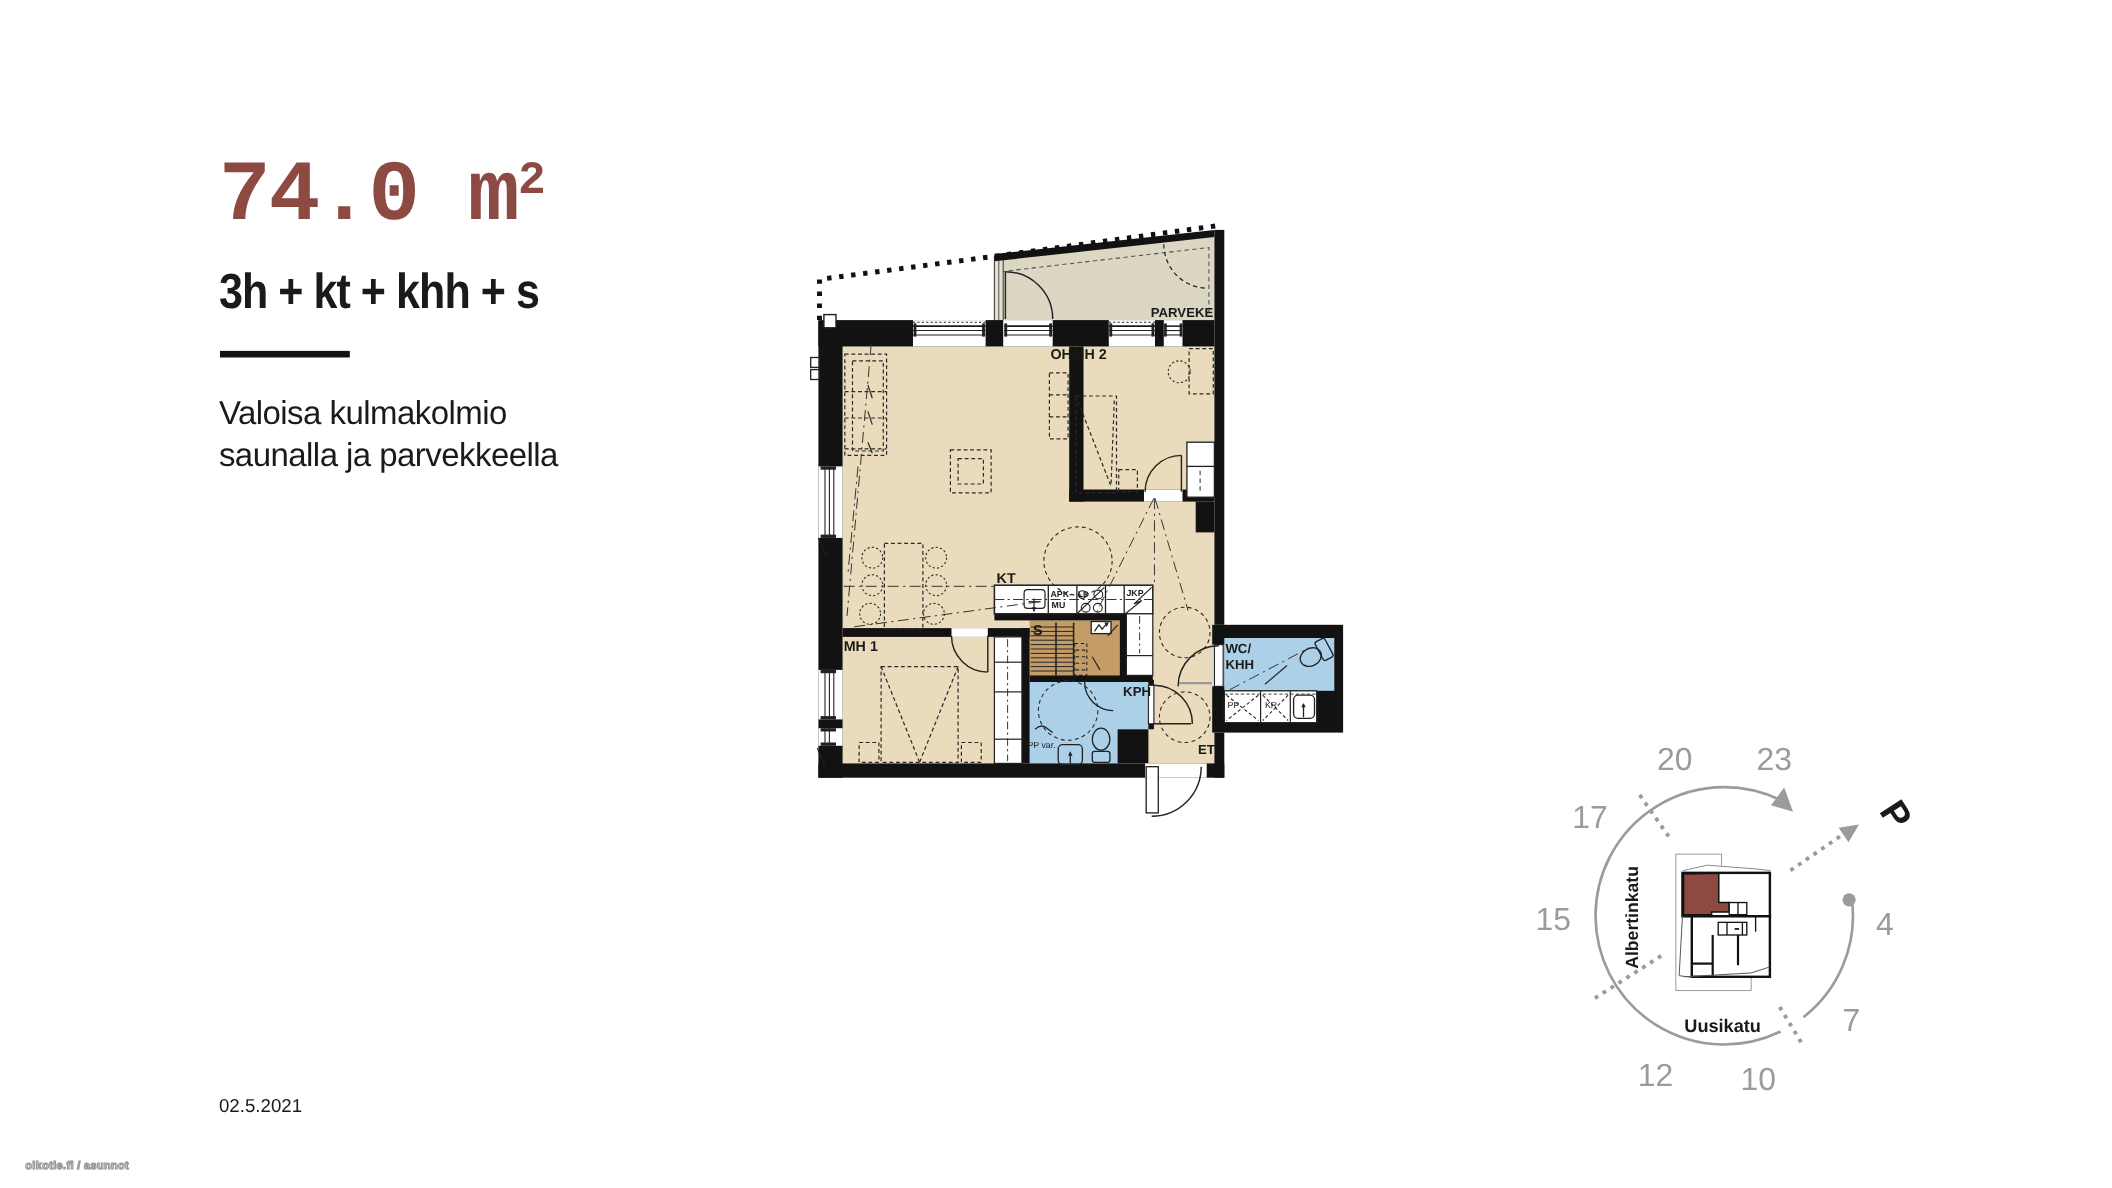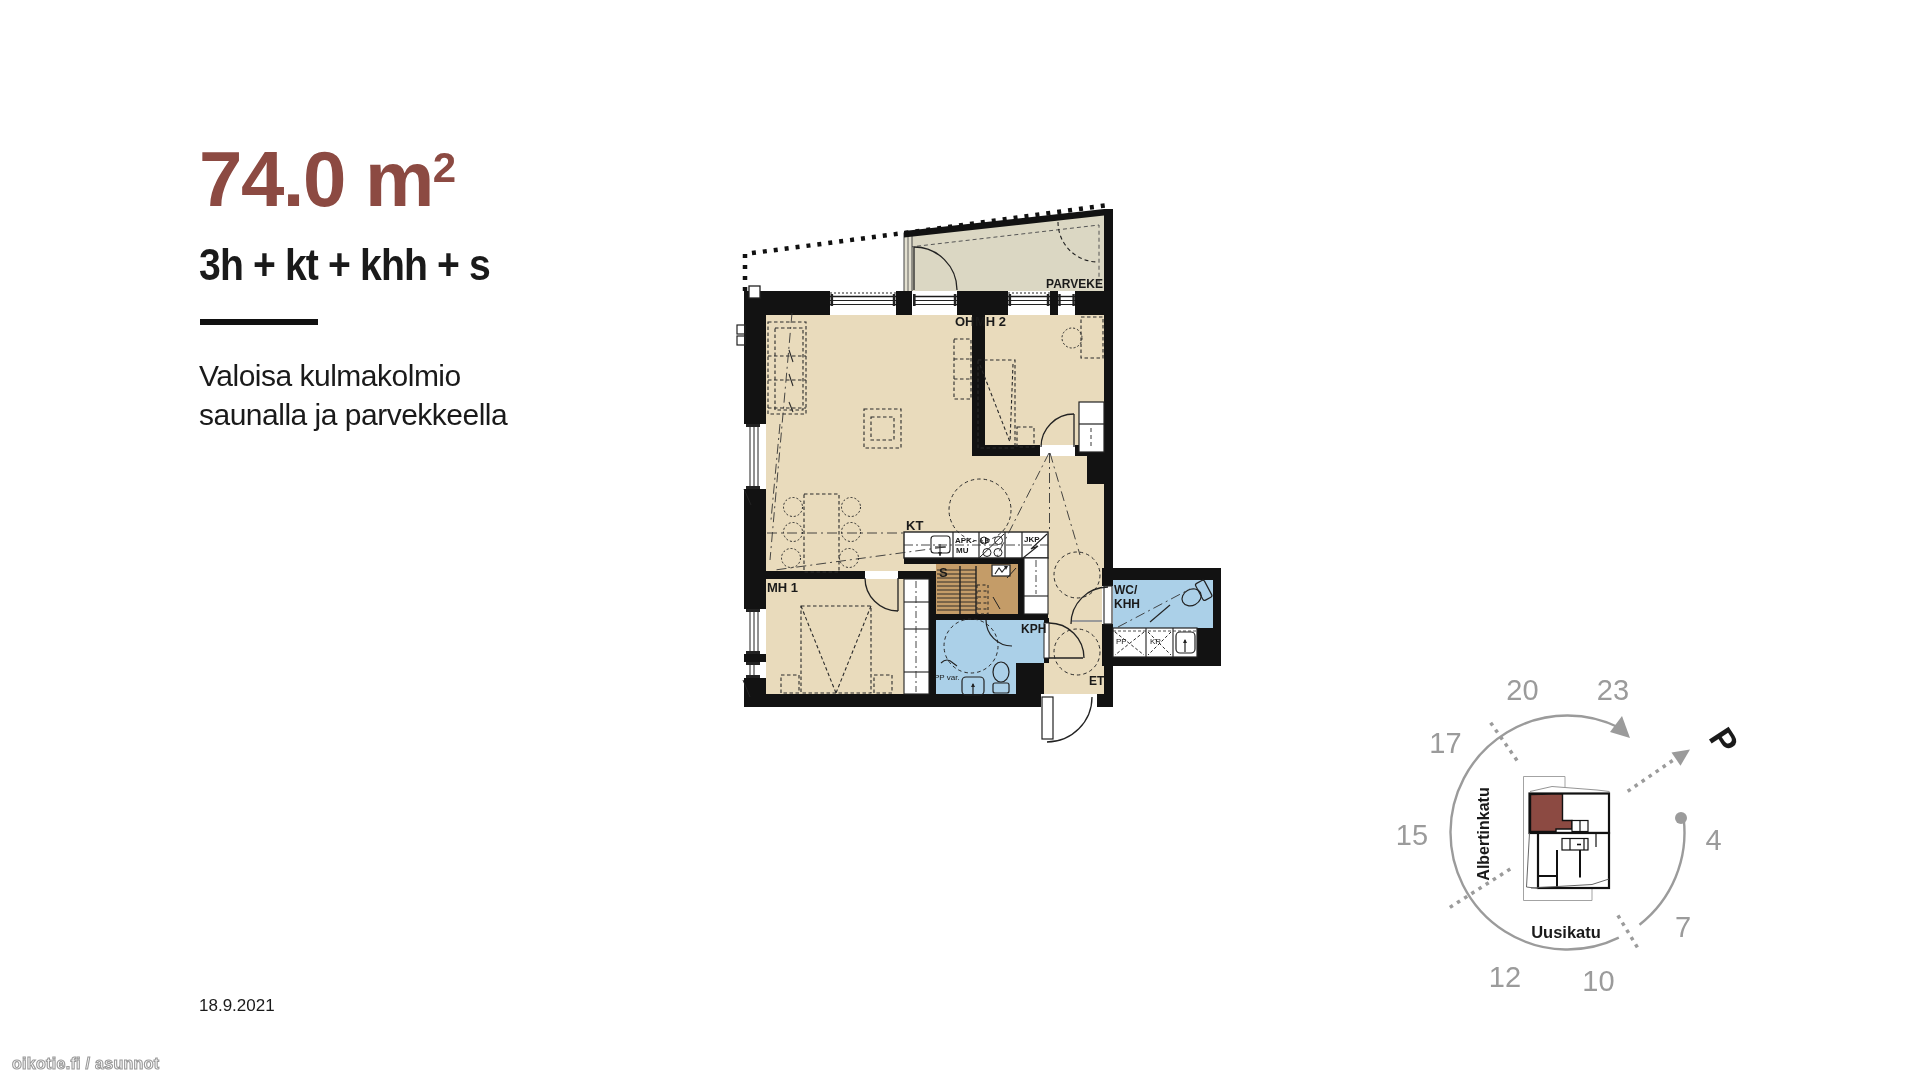--- a/index.html
+++ b/index.html
@@ -2,31 +2,31 @@
 <html><head>
 <meta charset="utf-8">
 <style>
 html,body{margin:0;padding:0;width:1920px;height:1080px;background:#ffffff;overflow:hidden}
 body{font-family:"Liberation Sans",sans-serif;position:relative;color:#1a1a1a}
 .abs{position:absolute}
 </style>
 </head>
 <body>
 
-<div class="abs" style="left:199px;top:140px;font-family:Liberation Sans, sans-serif;font-weight:bold;font-size:78px;color:#8c4a42;line-height:1;letter-spacing:-1.5px">74.0&nbsp;m<span style="font-size:42px;position:relative;top:-24px;letter-spacing:0">2</span></div>
+<div class="abs" style="left:199px;top:140px;font-family:Liberation Mono, monospace;font-weight:bold;font-size:78px;color:#8c4a42;line-height:1;letter-spacing:-1.5px">74.0&nbsp;m<span style="font-size:42px;position:relative;top:-24px;letter-spacing:0">2</span></div>
 
 <div class="abs" style="left:199px;top:242px;font-size:45px;font-weight:bold;letter-spacing:-1px;line-height:1;transform:scaleX(0.87);transform-origin:left top">3h + kt + khh + s</div>
 
 <div class="abs" style="left:200px;top:319px;width:118px;height:6px;background:#111"></div>
 
 <div class="abs" style="left:199px;top:356px;font-size:30px;font-weight:normal;line-height:39px;letter-spacing:-0.5px">Valoisa kulmakolmio<br>saunalla ja parvekkeella</div>
 
-<div class="abs" style="left:199px;top:996px;font-size:17px;color:#1a1a1a">18.9.2021</div>
-
-<div class="abs" style="left:12px;top:1055px;font-size:16px;font-weight:bold;color:#ffffff;-webkit-text-stroke:1.1px #9a9a9a;letter-spacing:0.3px">oikotie.fi / asunnot</div>
+<div class="abs" style="left:199px;top:996px;font-size:17px;color:#1a1a1a">02.5.2021</div>
+
+<div class="abs" style="left:23px;top:1055px;font-size:10px;font-weight:bold;color:#ffffff;-webkit-text-stroke:1.1px #9a9a9a;letter-spacing:0.3px">oikotie.fi / asunnot</div>
 <svg class="abs" style="left:0;top:0" width="1920" height="1080" viewBox="0 0 1920 1080">
 
 <g id="plan" stroke-linecap="butt">
 
 <rect x="766" y="315" width="338" height="379" fill="#e9dbbc"></rect>
 
 <polygon points="904,235 1104,213 1104,292 904,292" fill="#dbd7c3"></polygon>
 
 <g fill="none" stroke="#555" stroke-width="1" stroke-dasharray="4 3">
 <polyline points="910,247 1099,225 1099,288"></polyline>

